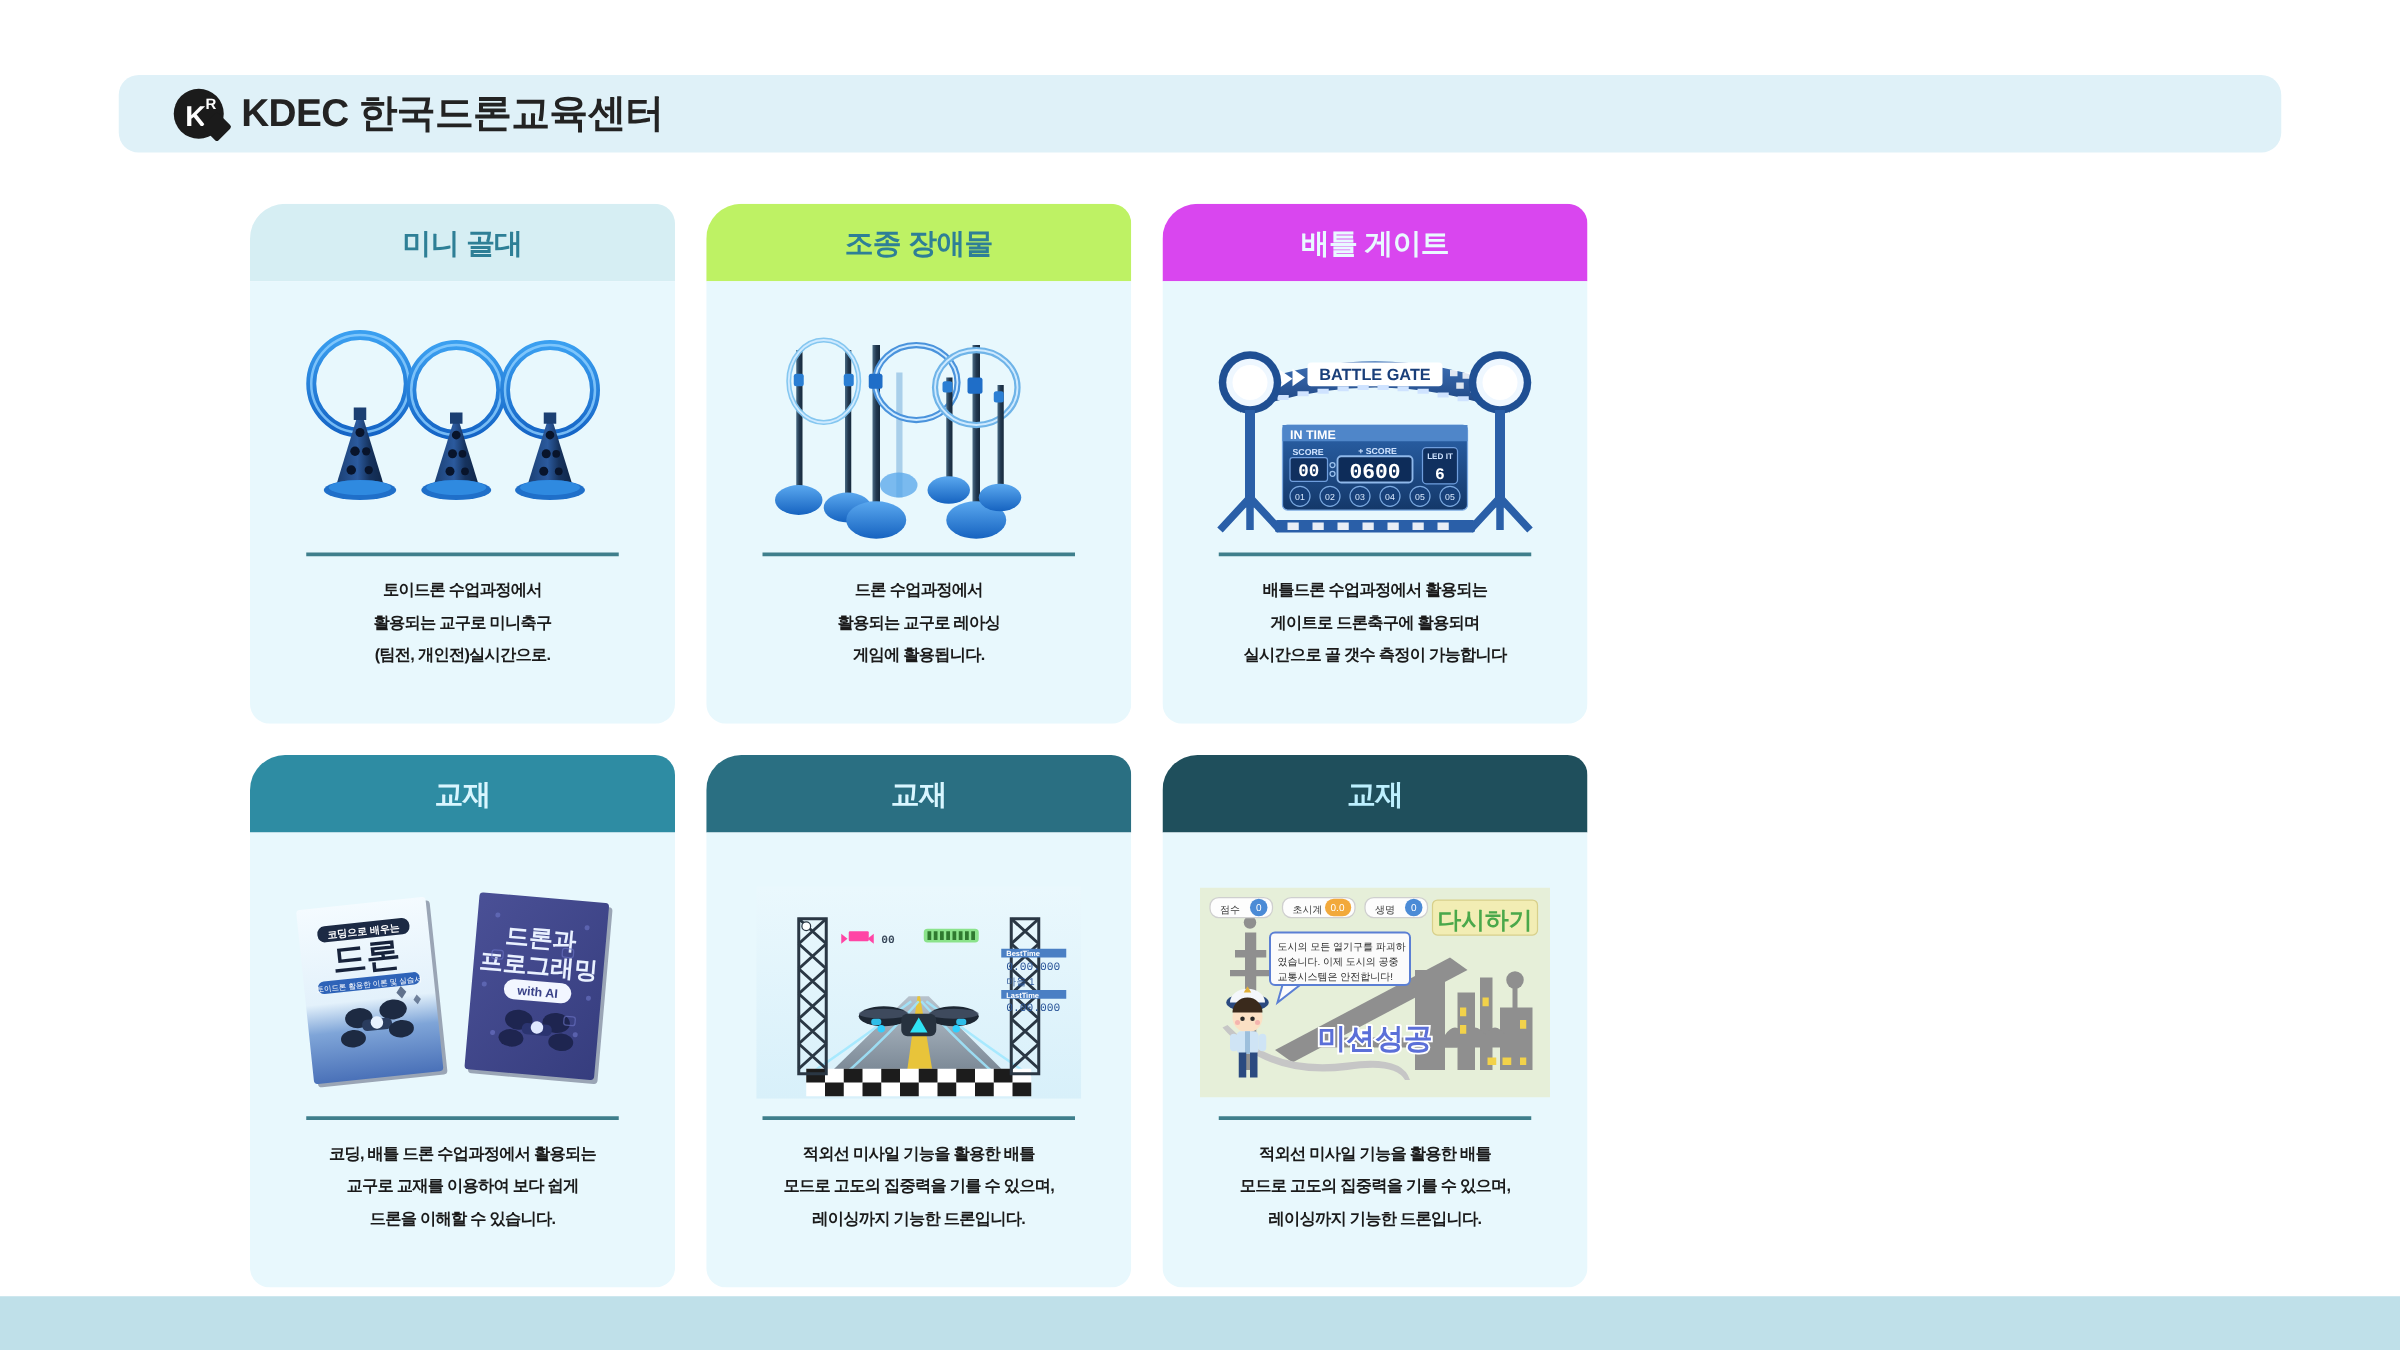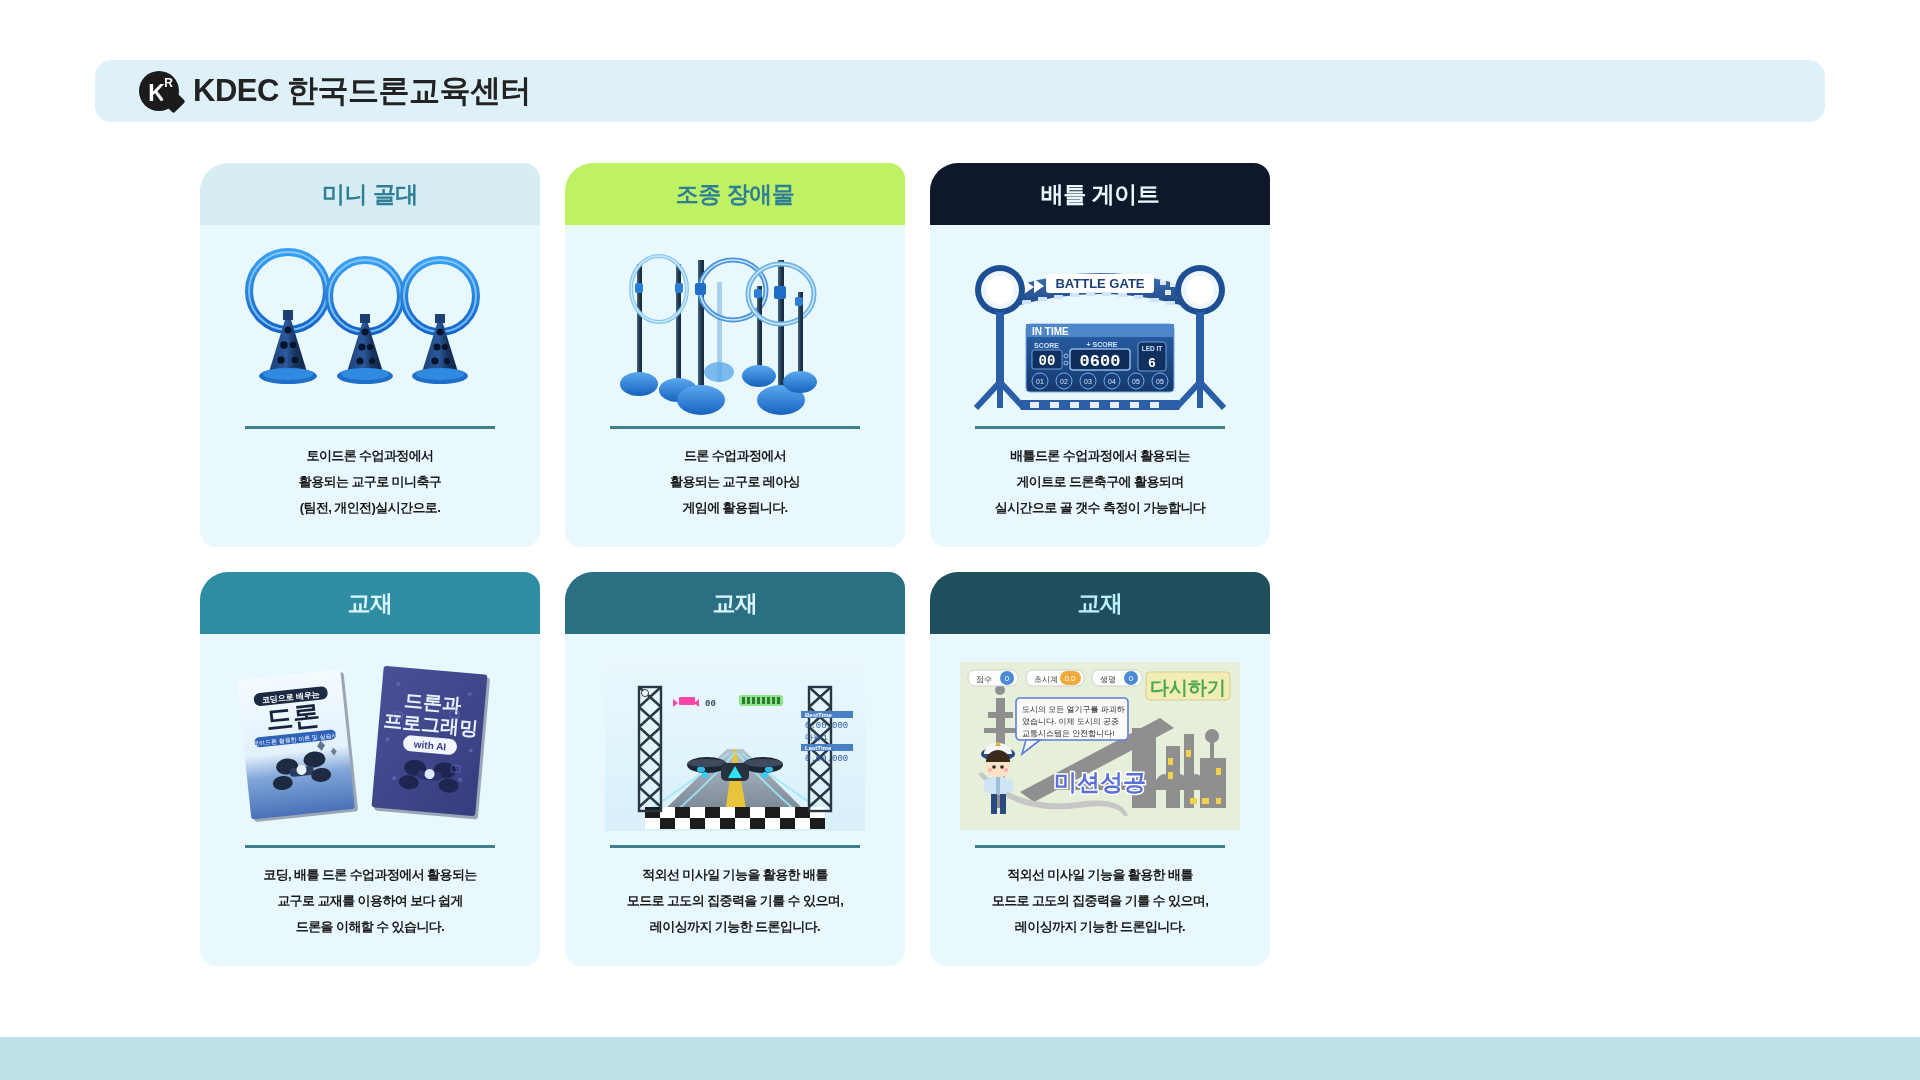--- a/index.html
+++ b/index.html
@@ -43,21 +43,21 @@
     column-gap:237px;row-gap:33px;gap:25px;
   }
 
   .card{width:340px;border-radius:16px;overflow:hidden;}
   .card-head{
     height:62px;display:flex;align-items:center;justify-content:center;
     border-top-left-radius:28px;border-top-right-radius:4px;
   }
   .card-head span{font-size:23px;font-weight:bold;letter-spacing:-0.5px;}
   .card-body{
-    background:#e8f8fd;padding:0;display:flex;flex-direction:column;align-items:center;
+    background:#e8f8fd;padding:16px;display:flex;flex-direction:column;align-items:center;
   }
   .thumb{
     width:300px;height:185px;margin-top:14px;
     display:flex;align-items:center;justify-content:center;position:relative;
   }
   .thumb.tall{height:195px;}
   .divider{width:250px;height:3px;background:#3f7f8c;margin:2px 0 10px;}
   .desc{
     padding:4px 18px 26px;text-align:center;font-size:13px;line-height:2.0;
     font-weight:bold;color:#1a1a1a;letter-spacing:-0.6px;
@@ -216,21 +216,21 @@
       <div class="divider"></div>
       <div class="desc">
         <div>드론 수업과정에서</div>
         <div>활용되는 교구로 레아싱</div>
         <div>게임에 활용됩니다.</div>
       </div>
     </div>
   </div>
 
   <div class="card">
-    <div class="card-head" style="background:#0f172a;">
+    <div class="card-head" style="background:#d946ef;">
       <span style="color:#e9f9ff;">배틀 게이트</span>
     </div>
     <div class="card-body">
       <div class="thumb">
         <svg class="art" width="300" height="180" viewBox="0 0 300 180">
           <defs>
             <linearGradient id="archG" x1="0" y1="0" x2="0" y2="1">
               <stop offset="0%" stop-color="#3d6fb5"></stop>
                 <stop offset="100%" stop-color="#1a3f7a"></stop>
             </linearGradient>

